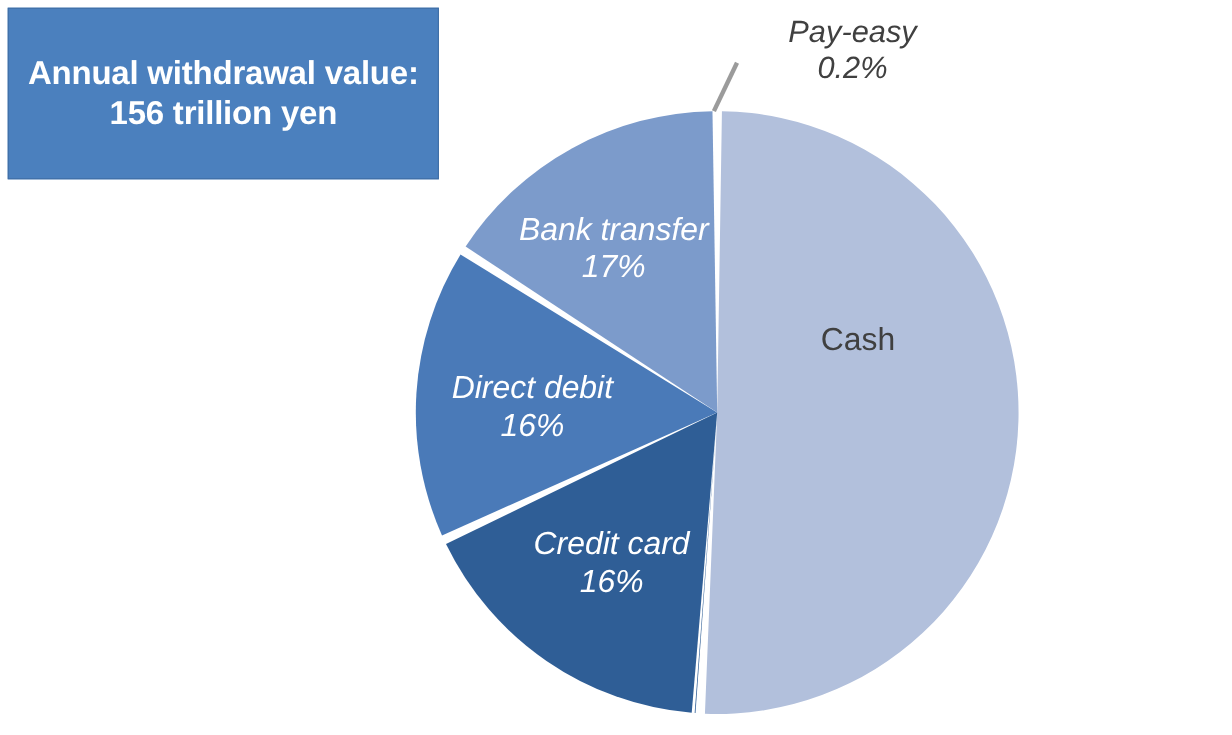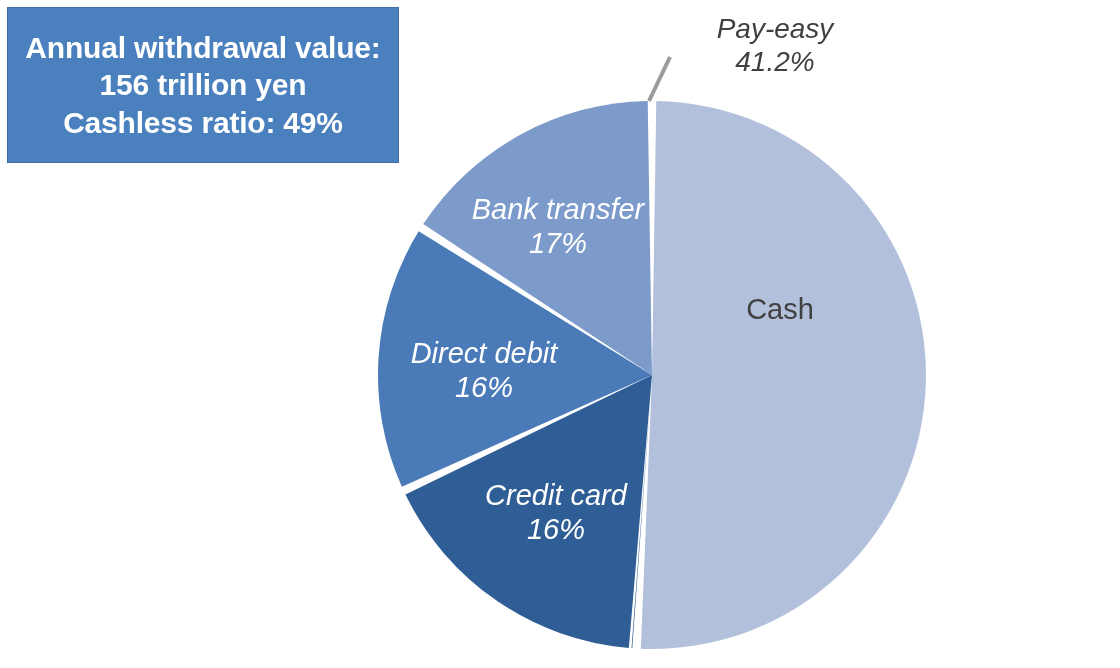--- a/index.html
+++ b/index.html
@@ -110,39 +110,38 @@
   }
 </style>
 </head>
 <body>
 
 <div id="canvas">
 
   <div class="callout">
     <span class="callout-line">Annual withdrawal value:</span>
     <span class="callout-line">156 trillion yen</span>
-    <span class="callout-line">Cashless ratio: 49%</span>
   </div>
 
   <div class="pie-wrap">
     <svg class="pie-svg" viewBox="0 0 1120 668" xmlns="http://www.w3.org/2000/svg">
       <g id="pie-slices">
           <path d="M 652.00 375.00 L 656.30 101.03 A 274 274 0 1 1 640.84 648.77 Z" fill="#B2C0DC"></path>
           <path d="M 652.00 375.00 L 632.25 648.29 A 274 274 0 0 1 631.53 648.23 Z" fill="#2F5E96"></path>
           <path d="M 652.00 375.00 L 628.82 648.02 A 274 274 0 0 1 405.46 494.55 Z" fill="#2F5E96"></path>
           <path d="M 652.00 375.00 L 401.83 486.75 A 274 274 0 0 1 418.66 231.37 Z" fill="#4A7AB8"></path>
           <path d="M 652.00 375.00 L 423.29 224.11 A 274 274 0 0 1 647.70 101.03 Z" fill="#7C9BCB"></path>
         </g>
       <line id="leader-line" x1="649" y1="101" x2="670" y2="57" stroke="#9B9B9B" stroke-width="4"></line>
     </svg>
   </div>
 
   <div class="slice-label lbl-payeasy label-dark">
     <span class="l1">Pay-easy</span>
-    <span class="l2">41.2%</span>
+    <span class="l2">0.2%</span>
   </div>
 
   <div class="slice-label lbl-cash label-dark">
     <span class="l1">Cash</span>
   </div>
 
   <div class="slice-label lbl-bank label-white">
     <span class="l1">Bank transfer</span>
     <span class="l2">17%</span>
   </div>

